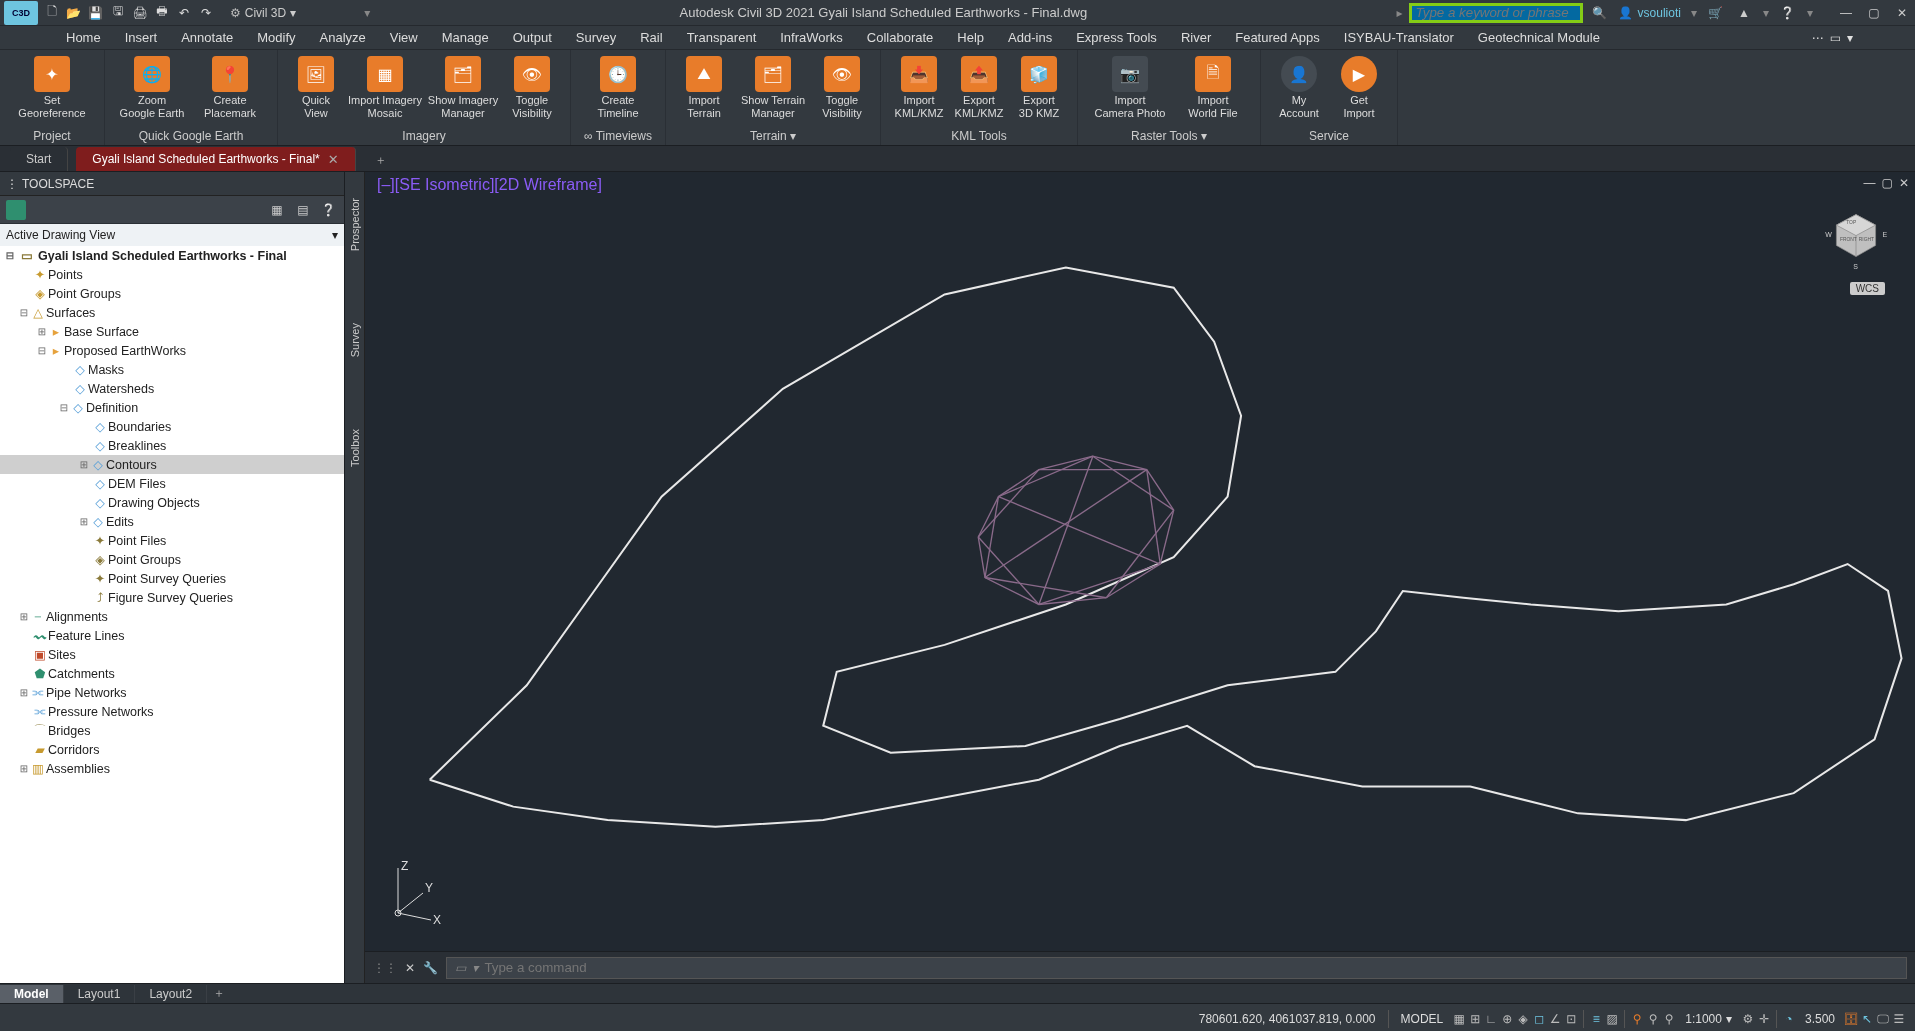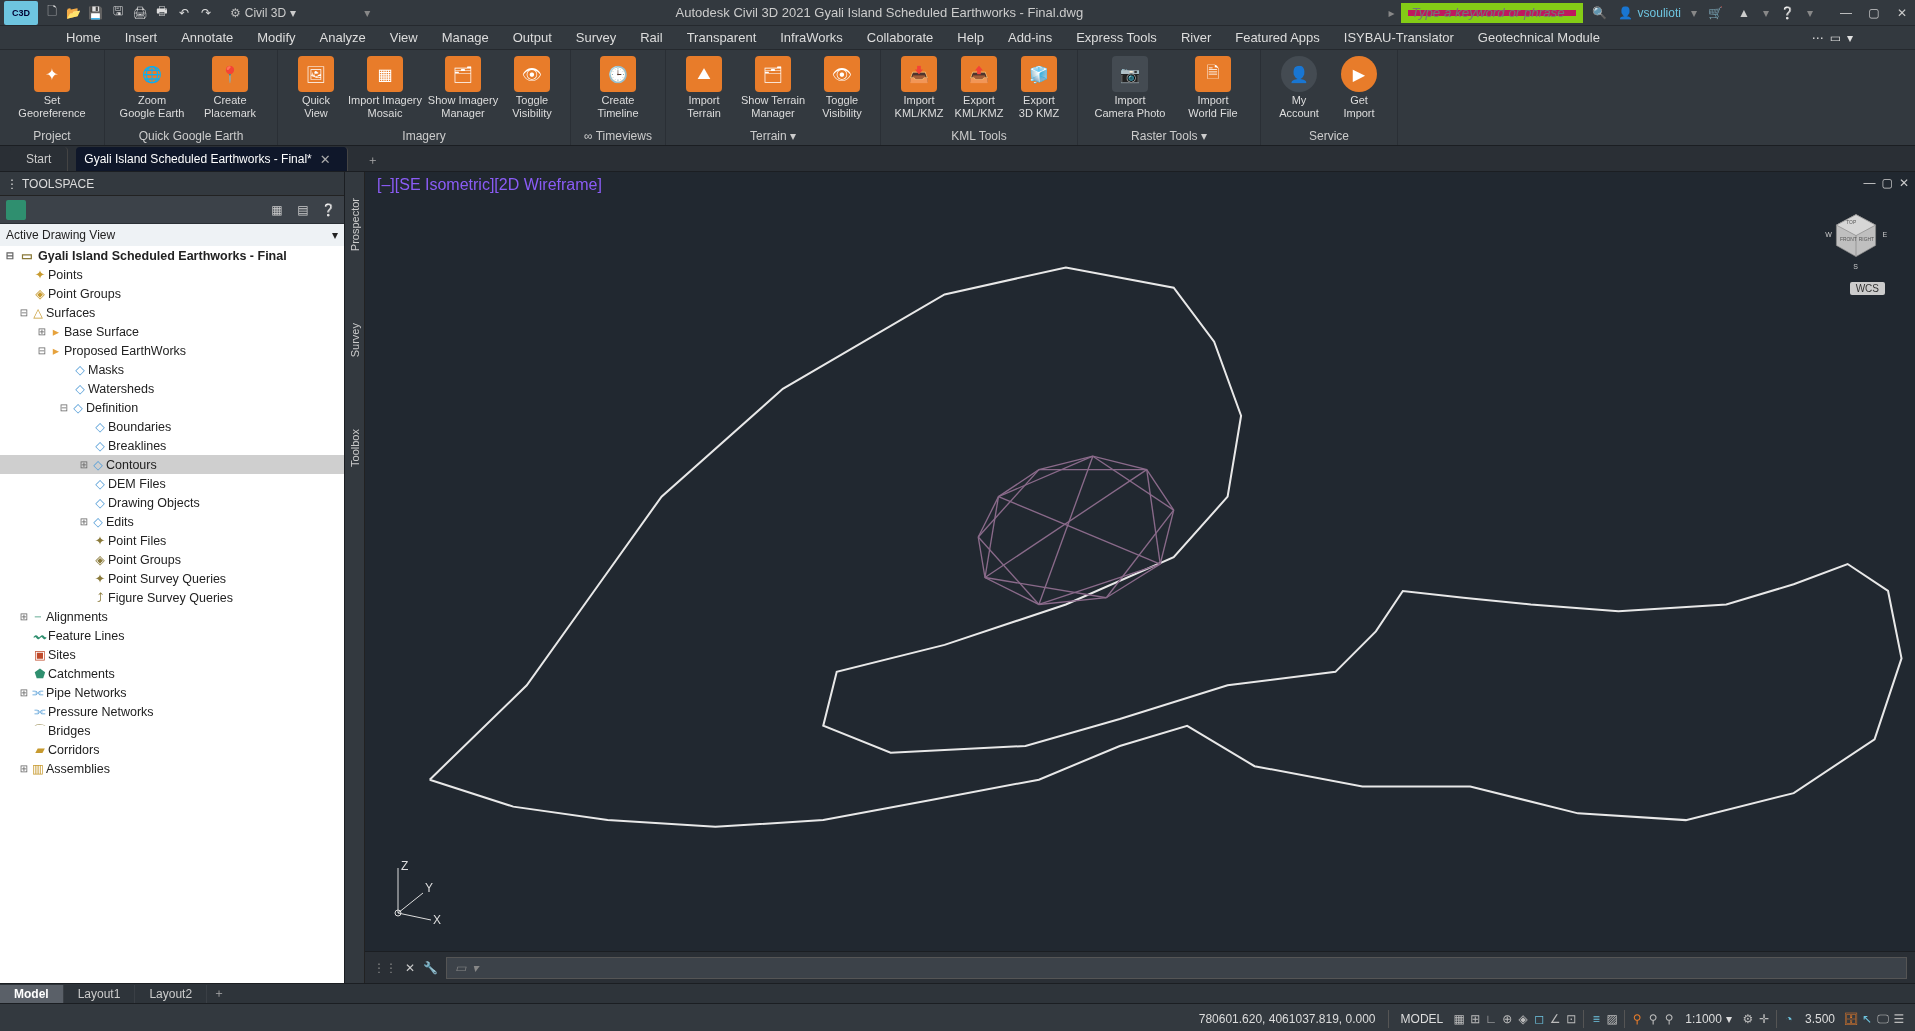--- a/index.html
+++ b/index.html
@@ -6,21 +6,21 @@
 body { background: #33393f; color: #e0e0e0; font-size: 12px; overflow: hidden; width: 1915px; height: 1031px; }
 
 
 .titlebar { height: 26px; background: #33393f; display: flex; align-items: center; padding: 0 4px; border-bottom: 1px solid #25292e; }
 .titlebar .logo { width: 34px; height: 24px; background: #6ec5e0; border-radius: 2px; display: flex; align-items: center; justify-content: center; font-size: 9px; font-weight: bold; color: #003; margin-right: 6px; }
 .qat { display: flex; gap: 6px; align-items: center; margin-right: 8px;}
 .qat .ico { width: 16px; height: 16px; display:flex; align-items:center; justify-content:center; color:#ddd; cursor:pointer; }
 .workspace-sel { display:flex; align-items:center; gap:4px; color:#ccc; padding:0 8px; cursor:pointer;}
 .workspace-sel::before{content:"⚙"; color:#bbb;}
 .title-text { flex:1; text-align:center; color:#ccc; font-size:13px;}
-.search-box { display:flex; align-items:center; background:#be185d; border:7px solid #84cc16; height:20px; padding:0 4px; font-style:italic; color:#888; font-size:12px;}
+.search-box { display:flex; align-items:center; background:#0369a1; border:3px solid #84cc16; height:20px; padding:0 4px; font-style:italic; color:#888; font-size:12px;}
 .search-box input { background:transparent; border:none; color:#ccc; width:160px; outline:none; font-style:italic;}
 .title-right { display:flex; align-items:center; gap:10px; margin-left:8px; color:#ccc;}
 .title-ico { width:18px; height:18px; display:flex; align-items:center; justify-content:center; cursor:pointer;}
 .user { display:flex; align-items:center; gap:4px; color:#6ec5e0; cursor:pointer;}
 .win-ctrl { display:flex; gap:10px; margin-left:14px;}
 
 
 .menubar { height: 24px; background:#33393f; display:flex; align-items:center; padding:0 54px 0 54px; gap:0; border-bottom:1px solid #25292e;}
 .menu-item { padding:4px 12px; color:#ddd; cursor:pointer; font-size:13px;}
 .menu-tail{margin-left:auto; display:flex; gap:6px; padding-right:8px;}
@@ -34,21 +34,21 @@
 .ribbon-btn.extra{width:88px;}
 .ribbon-ico { width:36px; height:36px; background:#e87c2a; border-radius:4px; margin-bottom:2px; display:flex; align-items:center; justify-content:center; color:#fff; font-size:16px;}
 .ribbon-ico.dark{background:#444b52;}
 .ribbon-ico.user{background:#444b52; border-radius:50%;}
 .ribbon-ico.play{background:#e87c2a; border-radius:50%;}
 .ribbon-lbl { font-size:11px; text-align:center; color:#ddd; line-height:1.15; min-height:28px;}
 
 
 .doctabs { height:26px; background:#2a2f35; display:flex; align-items:flex-end; padding-left:10px; border-bottom:1px solid #1b1e22;gap:8px;}
 .doctab { height:24px; padding:4px 16px; background:#2a2f35; color:#ccc; border-right:1px solid #444; border-top-left-radius:4px; border-top-right-radius:4px; cursor:pointer; display:flex; align-items:center; gap:8px; font-size:12px;}
-.doctab.active{ background:#0f172a; color:#fff;padding-left:8px;}
+.doctab.active{ background:#7f1d1d; color:#fff;}
 .doctab .close{color:#aaa; font-size:13px;}
 .newtab{ width:22px; height:22px; display:flex; align-items:center; justify-content:center; color:#aaa; cursor:pointer; margin-left:6px;}
 
 
 .main { display:flex; height: calc(100% - 26px - 24px - 96px - 26px - 28px - 20px); background:#212830;}
 .toolspace { width:345px; background:#3c4249; display:flex; flex-direction:column; border-right:1px solid #1b1e22;}
 .ts-head { height:24px; background:#33393f; display:flex; align-items:center; padding:0 6px; color:#ddd; font-size:12px; border-bottom:1px solid #222;}
 .ts-toolbar { height:28px; background:#3c4249; display:flex; align-items:center; padding:0 6px; border-bottom:1px solid #2a2f35;}
 .ts-toolbar .left{width:20px;height:20px;background:#2f8f6f;border-radius:2px;}
 .ts-toolbar .right{margin-left:auto; display:flex; gap:8px;}
@@ -503,20 +503,21 @@
         </svg>
       </div>
 
       <div class="cmdbar">
         <span class="grip">⋮⋮</span>
         <span class="cmd-ico">✕</span>
         <span class="cmd-ico">🔧</span>
         <div class="cmd-input">
           <span>▭</span>
           <span style="color:#888">▾</span>
+          <input placeholder="Type a command" style="">
         </div>
       </div>
     </div>
   </div>
 </div>
 
 <div class="layouttabs">
   <div class="layout-tab active">Model</div>
   <div class="layout-tab">Layout1</div>
   <div class="layout-tab">Layout2</div>

